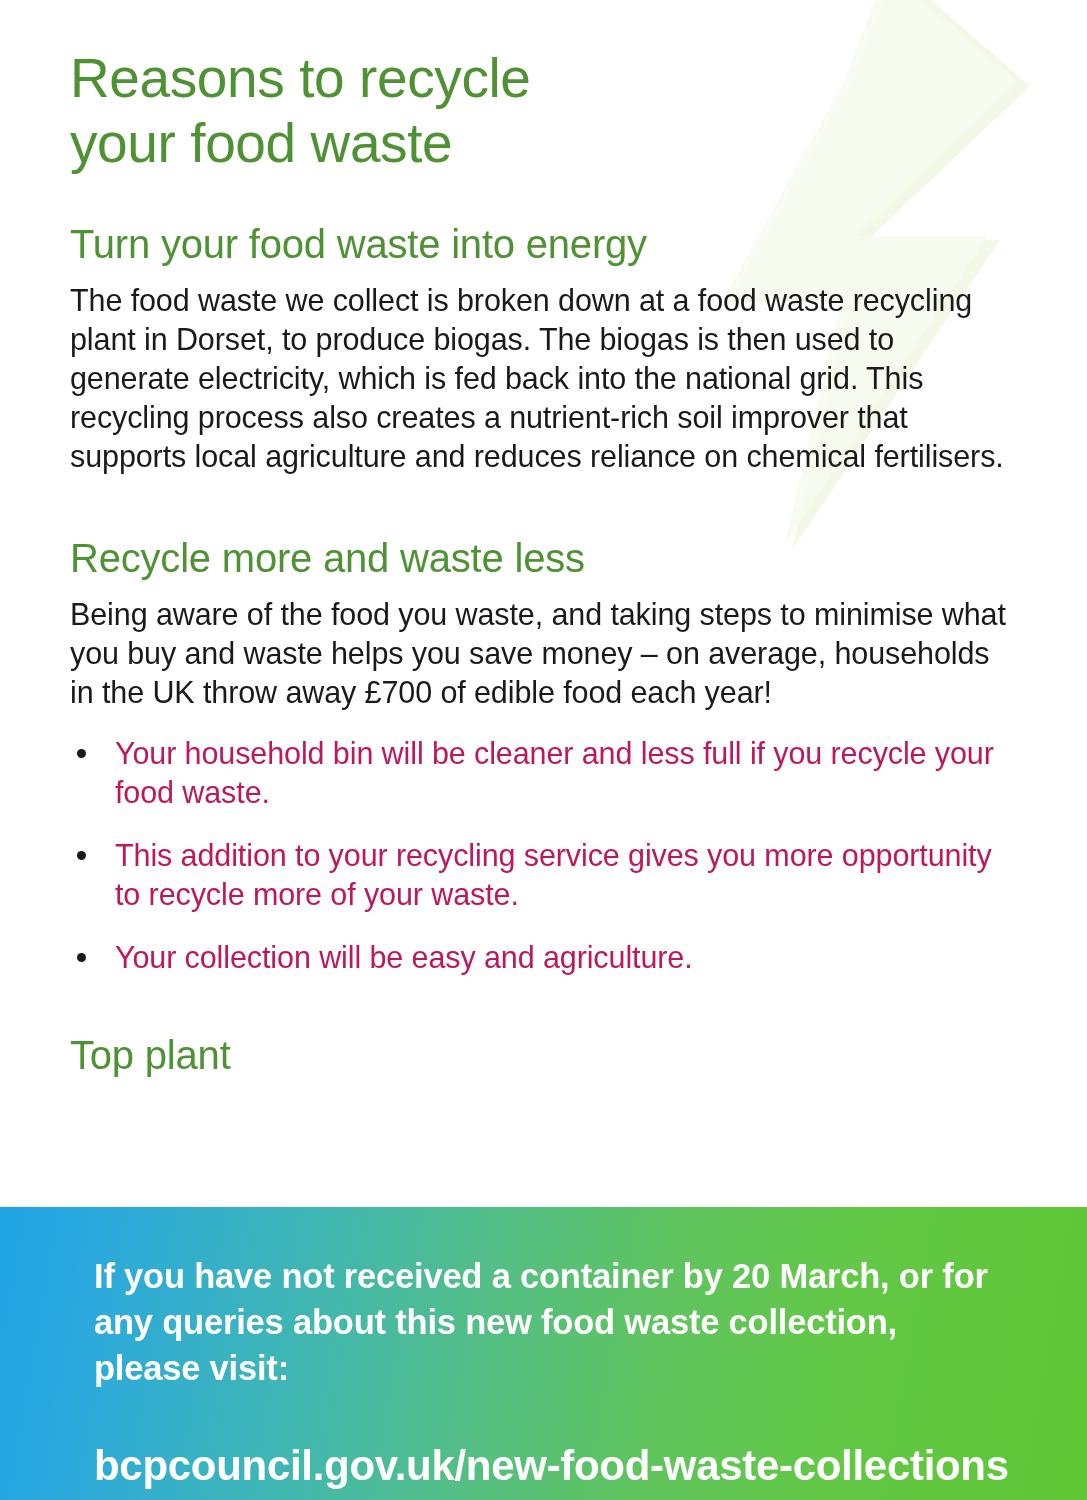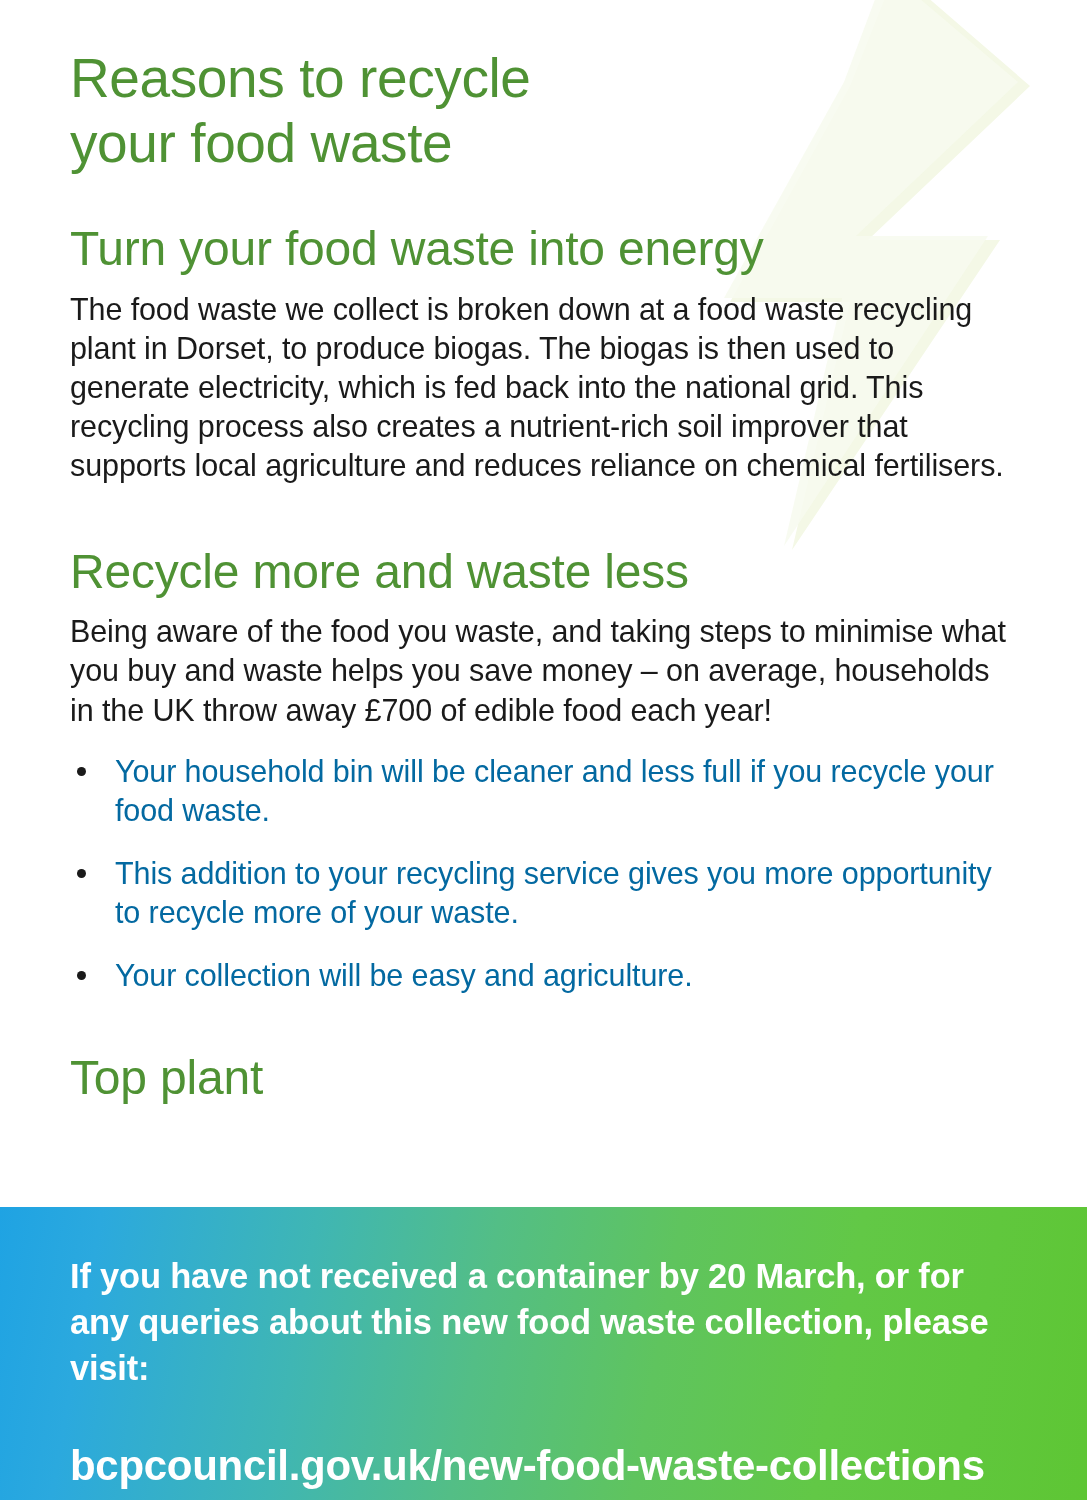--- a/index.html
+++ b/index.html
@@ -50,21 +50,21 @@
     font-size: 55px;
     font-weight: 400;
     line-height: 1.18;
     letter-spacing: -0.4px;
     max-width: 640px;
   }
 
   .section-heading {
     margin: 0;
     color: #4F9234;
-    font-size: 48px;
+    font-size: 40px;
     font-weight: 400;
     line-height: 1.12;
     letter-spacing: -0.2px;
   }
 
   .sec-energy     { margin-top: 46px; }
   .sec-recycle    { margin-top: 60px; }
   .sec-toptips    { margin-top: 56px; }
 
   .body-text {
@@ -79,21 +79,21 @@
 
   .bullets {
     margin: 0;
     padding: 22px 0 0 0;
     list-style: none;
   }
   .bullets li {
     position: relative;
     padding-left: 45px;
     margin-bottom: 24px;
-    color: #0369a1;
+    color: #be185d;
     font-size: 30.5px;
     line-height: 1.28;
     letter-spacing: -0.1px;
     max-width: 930px;
   }
   .bullets li:last-child { margin-bottom: 0; }
   .bullets li::before {
     content: "";
     position: absolute;
     left: 7px;
@@ -116,21 +116,21 @@
     z-index: 2;
     background: linear-gradient(100deg,
                 #1FA3E3 0%,
                 #2BA9DE 9%,
                 #3FB6B4 28%,
                 #53BE86 44%,
                 #5FC45E 60%,
                 #62C846 76%,
                 #5EC634 100%);
     box-sizing: border-box;
-    padding: 0 70px;
+    padding: 0 94px;
     color: #ffffff;
   }
 
   .footer-message {
     margin: 0;
     padding-top: 46px;
     font-size: 34.5px;
     font-weight: 700;
     line-height: 1.34;
     letter-spacing: -0.2px;

